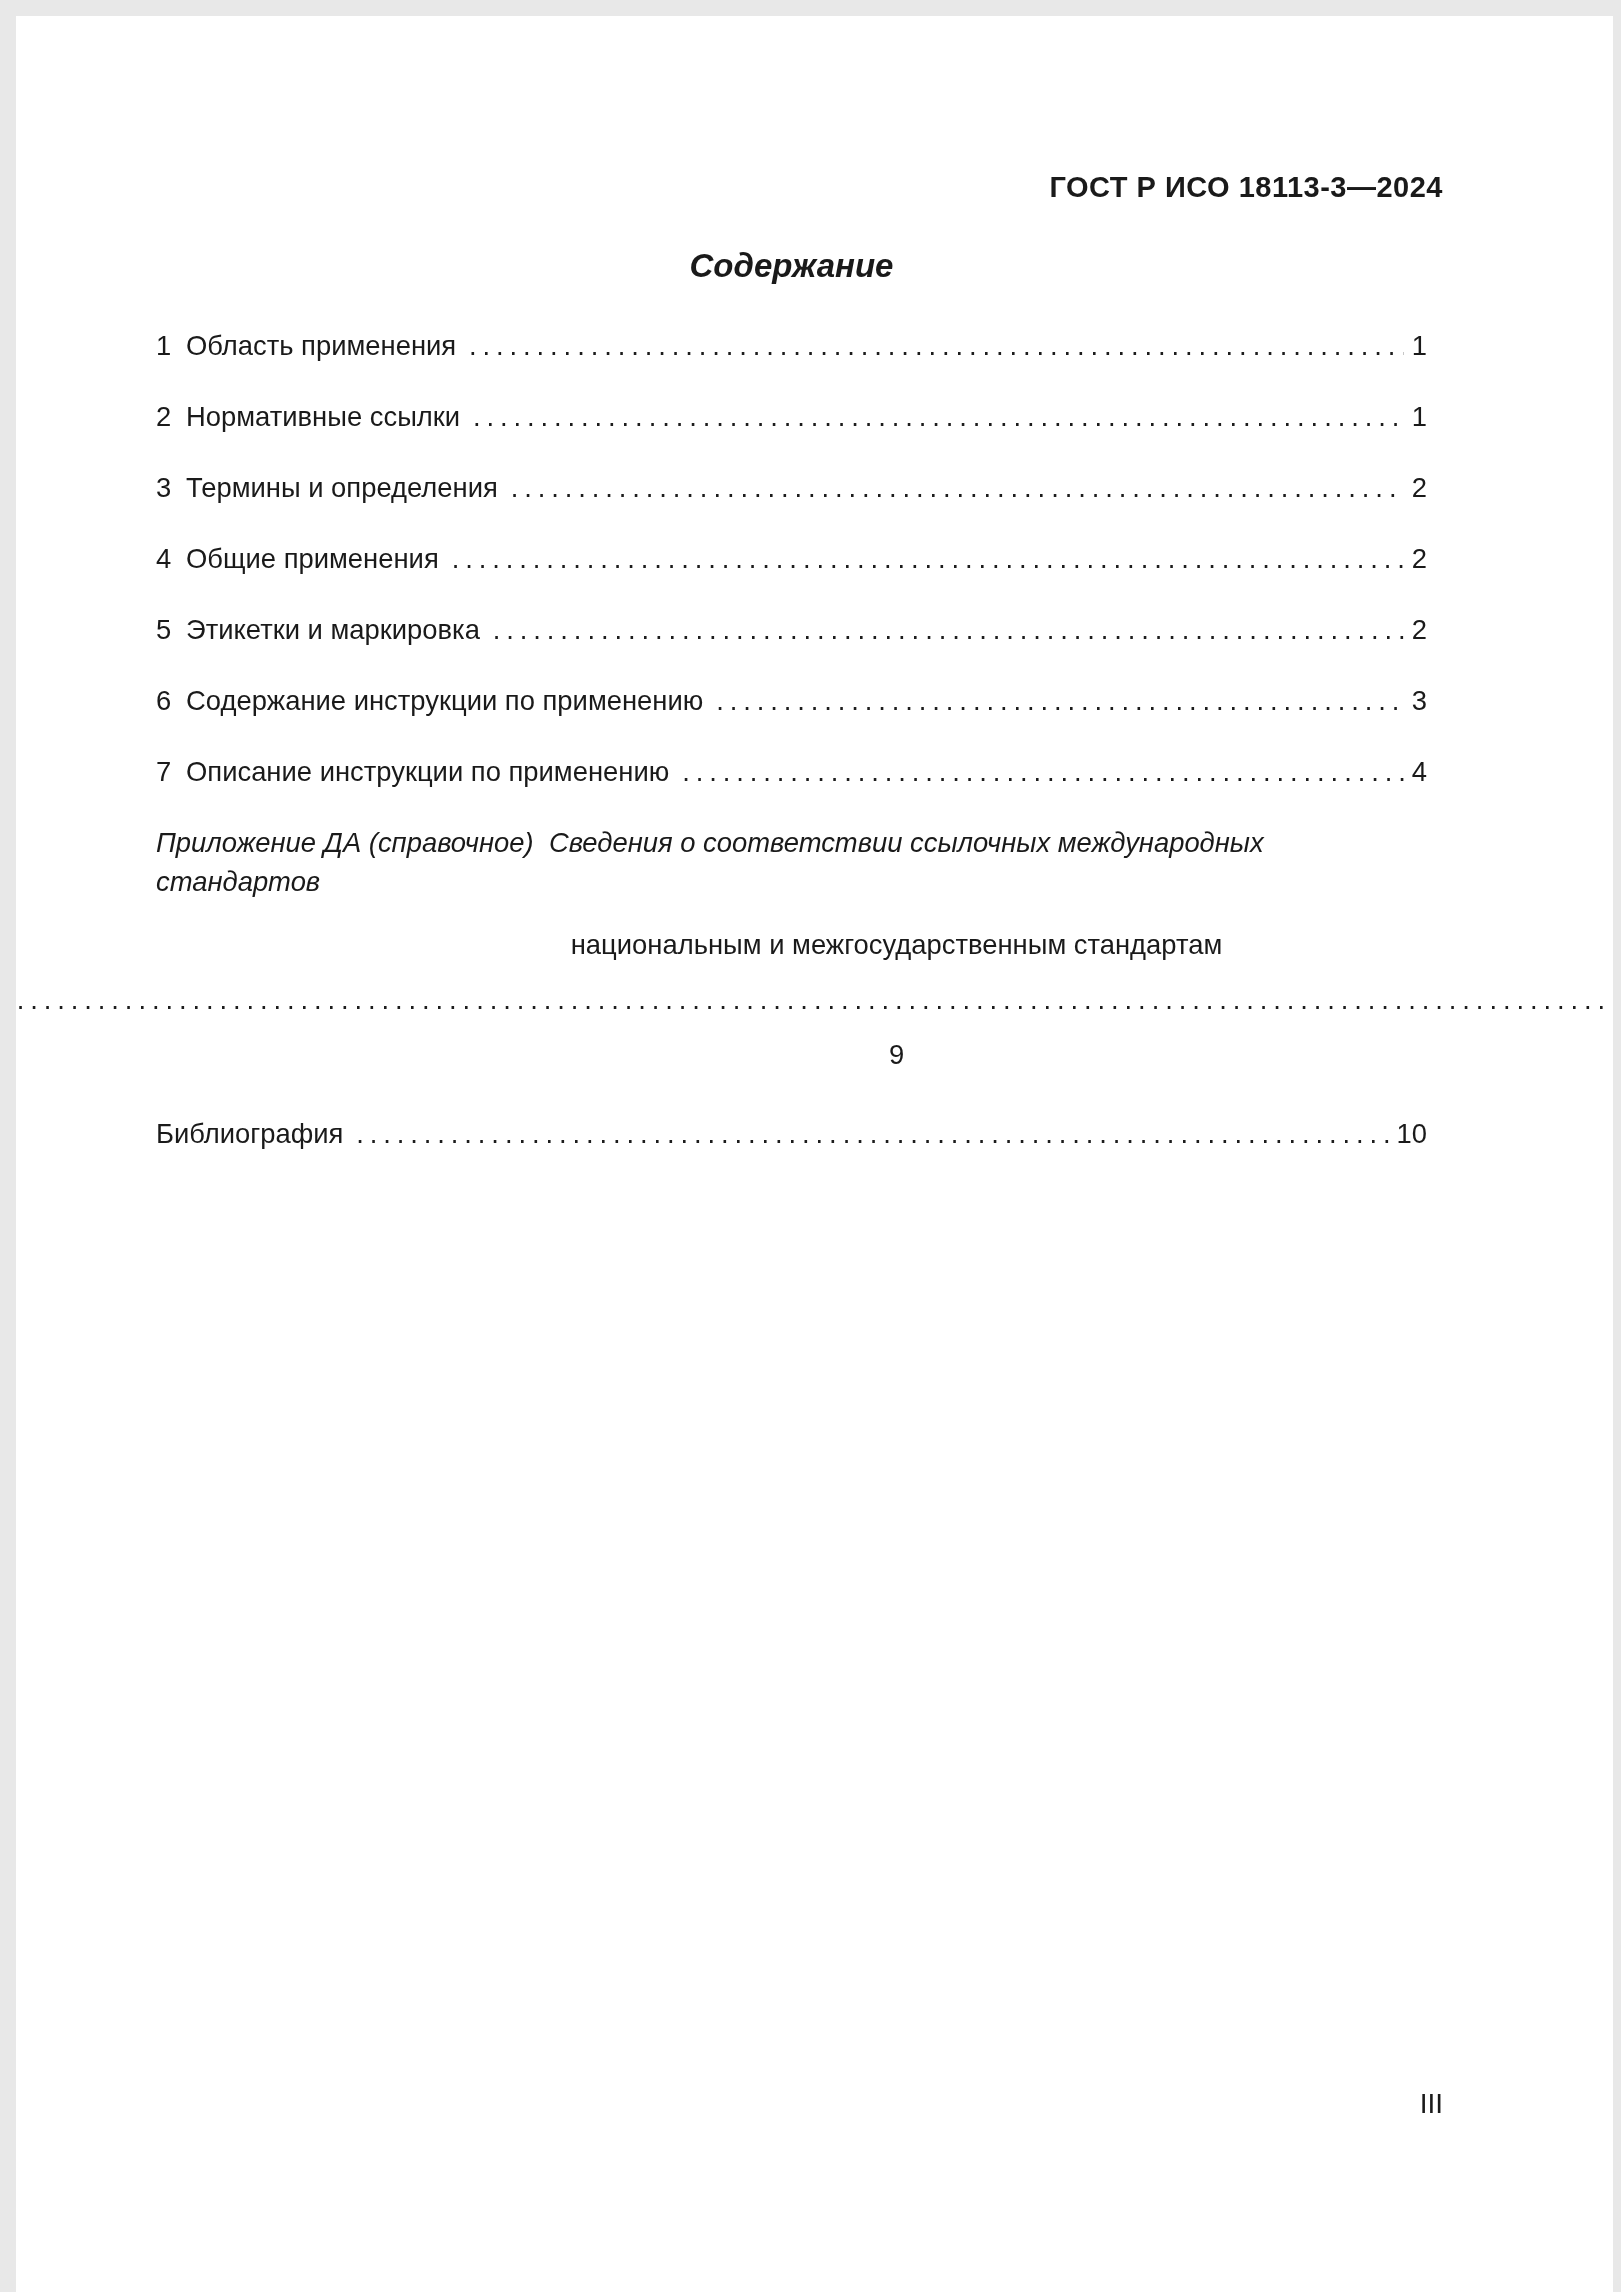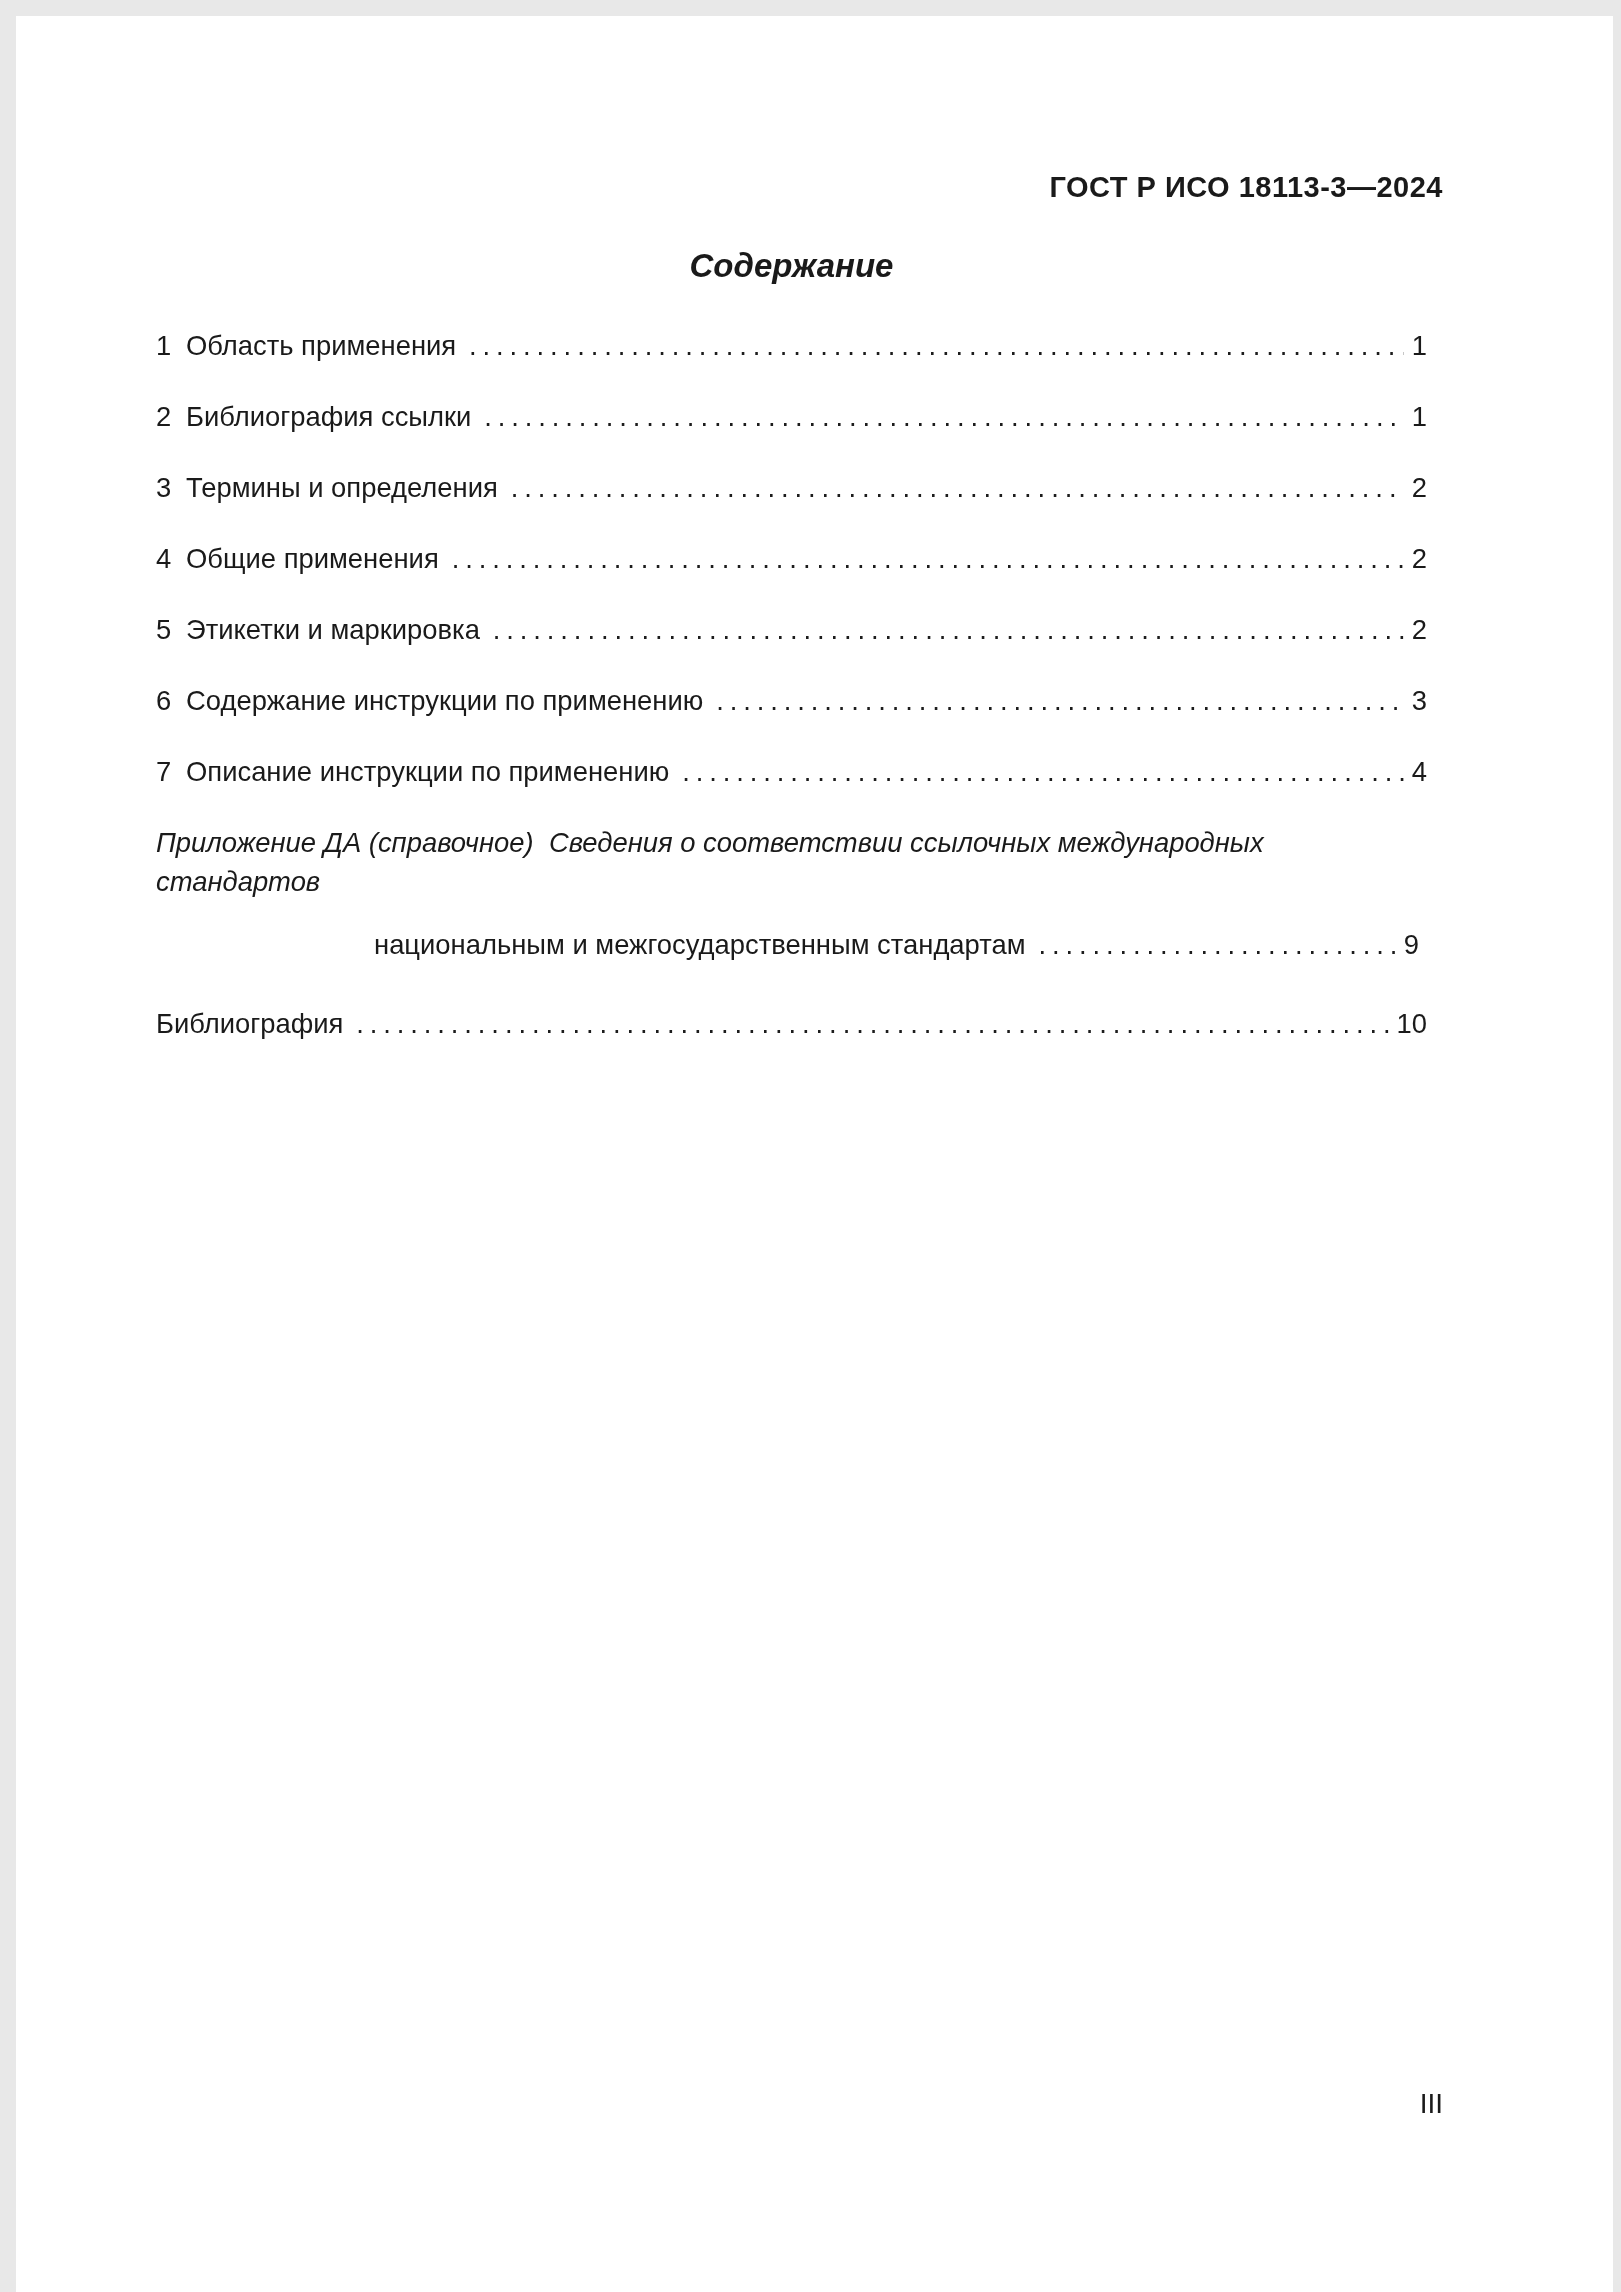--- a/index.html
+++ b/index.html
@@ -65,23 +65,24 @@
   .toc-page {
     flex: none;
   }
   .toc-line1 {
     white-space: pre-wrap;
     line-height: 39px;
     font-style: italic;
   }
   .toc-line2 {
     display: flex;
-    align-items: flex-start;
+    align-items: center;
     line-height: 39px;
     padding-left: 218px;
+    flex-direction: column;
   }
   .folio {
     position: absolute;
     top: 2064px;
     left: 116px;
     width: 1319px;
     text-align: right;
     font-size: 28px;
   }
 </style>
@@ -98,21 +99,21 @@
 
     <div class="toc-row">
       <span class="toc-num">1</span>
       <span class="toc-label">Область применения</span>
       <span class="toc-dots">................................................................................................................................................................</span>
       <span class="toc-page">1</span>
     </div>
 
     <div class="toc-row">
       <span class="toc-num">2</span>
-      <span class="toc-label">Библиография ссылки</span>
+      <span class="toc-label">Нормативные ссылки</span>
       <span class="toc-dots">................................................................................................................................................................</span>
       <span class="toc-page">1</span>
     </div>
 
     <div class="toc-row">
       <span class="toc-num">3</span>
       <span class="toc-label">Термины и определения</span>
       <span class="toc-dots">................................................................................................................................................................</span>
       <span class="toc-page">2</span>
     </div>

